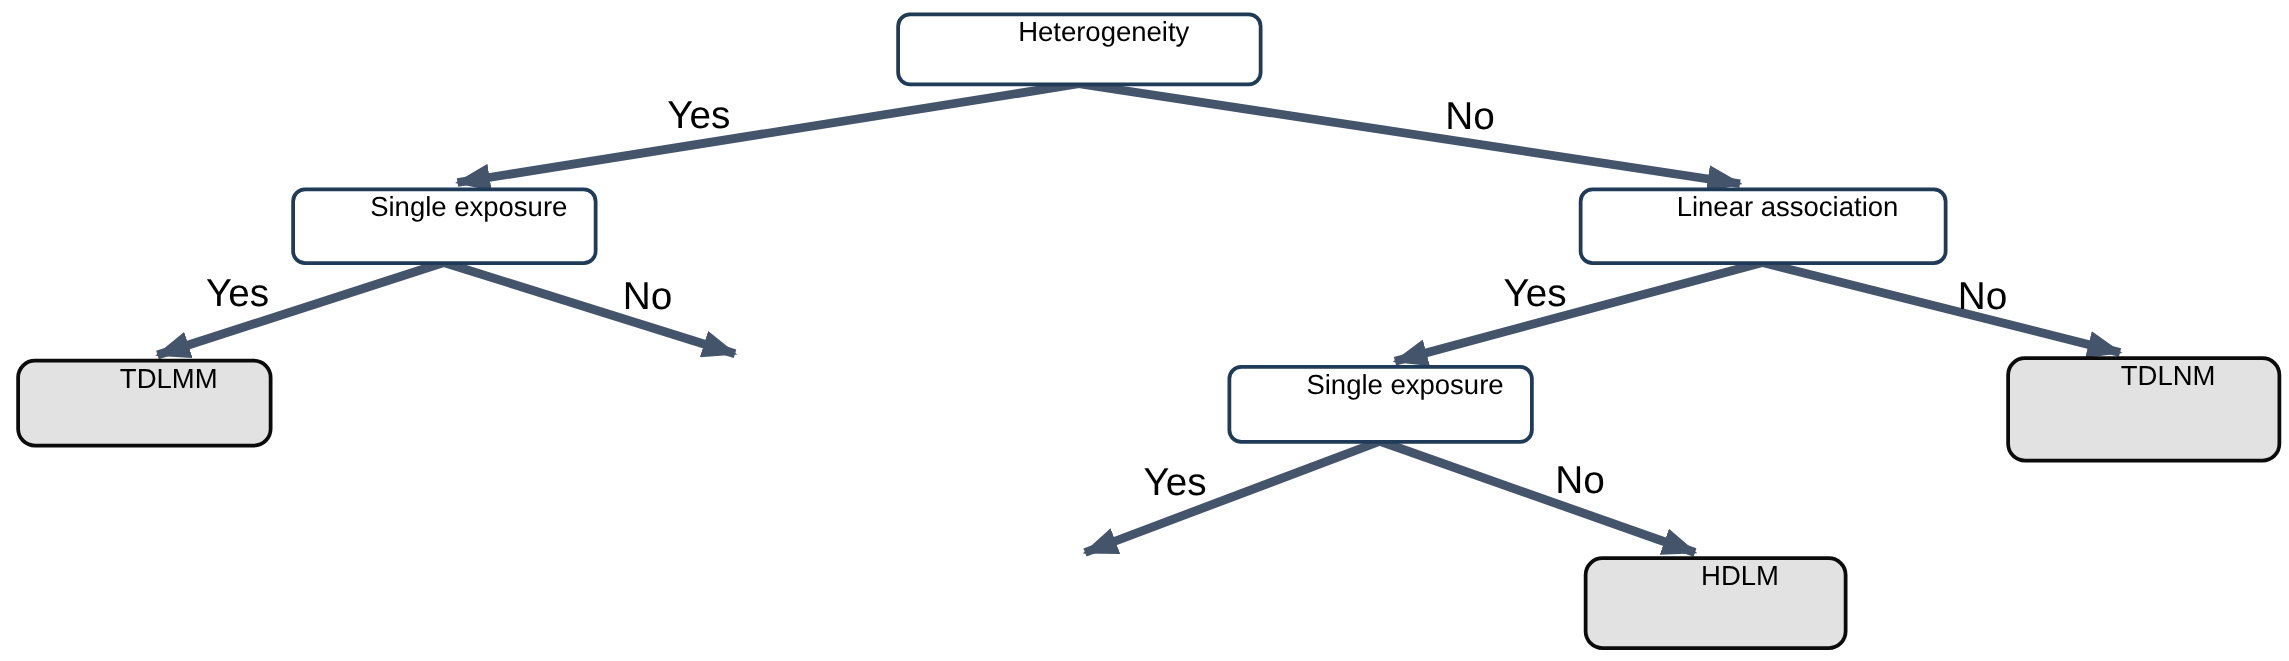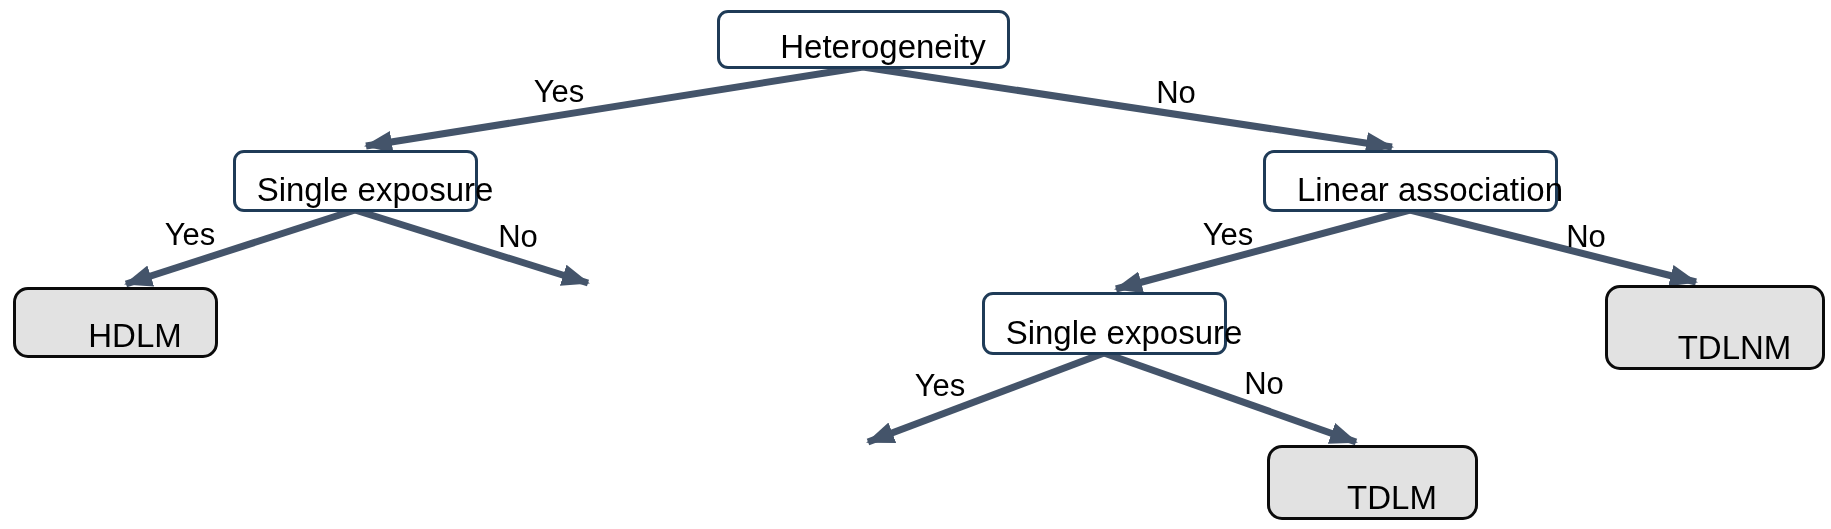--- a/index.html
+++ b/index.html
@@ -21,24 +21,24 @@
     overflow:hidden;
   }
   .edges-layer{
     position:absolute;
     left:0;top:0;
     width:1831px;height:529px;
   }
   .node{
     position:absolute;
     display:flex;
-    align-items:flex-end;
+    align-items:flex-start;
     justify-content:center;
     box-sizing:border-box;
-    font-size:33px;
+    font-size:22px;
     color:var(--text);
     background:var(--decision-fill);
     border:3px solid var(--decision-border);
     border-radius:11px;
     white-space:nowrap;
     padding-left:39px;
   }
   .node.leaf{
     background:var(--leaf-fill);
     border:3px solid var(--leaf-border);
@@ -85,31 +85,31 @@
 
   <div class="node" style="left:1263px;top:150px;width:295px;height:62px;">
     <span>Linear association</span>
   </div>
 
   <div class="node" style="left:982px;top:292px;width:245px;height:63px;">
     <span>Single exposure</span>
   </div>
 
   <div class="node leaf" style="left:13px;top:287px;width:205px;height:71px;">
-    <span>HDLM</span>
+    <span>TDLMM</span>
   </div>
 
 
   <div class="node leaf" style="left:1605px;top:285px;width:220px;height:85px;">
     <span>TDLNM</span>
   </div>
 
 
   <div class="node leaf" style="left:1267px;top:445px;width:211px;height:75px;">
-    <span>TDLM</span>
+    <span>HDLM</span>
   </div>
 
   <div class="edge-label" style="left:559px;top:92px;">Yes</div>
   <div class="edge-label" style="left:1176px;top:93px;">No</div>
   <div class="edge-label" style="left:190px;top:235px;">Yes</div>
   <div class="edge-label" style="left:518px;top:237px;">No</div>
   <div class="edge-label" style="left:1228px;top:235px;">Yes</div>
   <div class="edge-label" style="left:1586px;top:237px;">No</div>
   <div class="edge-label" style="left:940px;top:386px;">Yes</div>
   <div class="edge-label" style="left:1264px;top:384px;">No</div>

